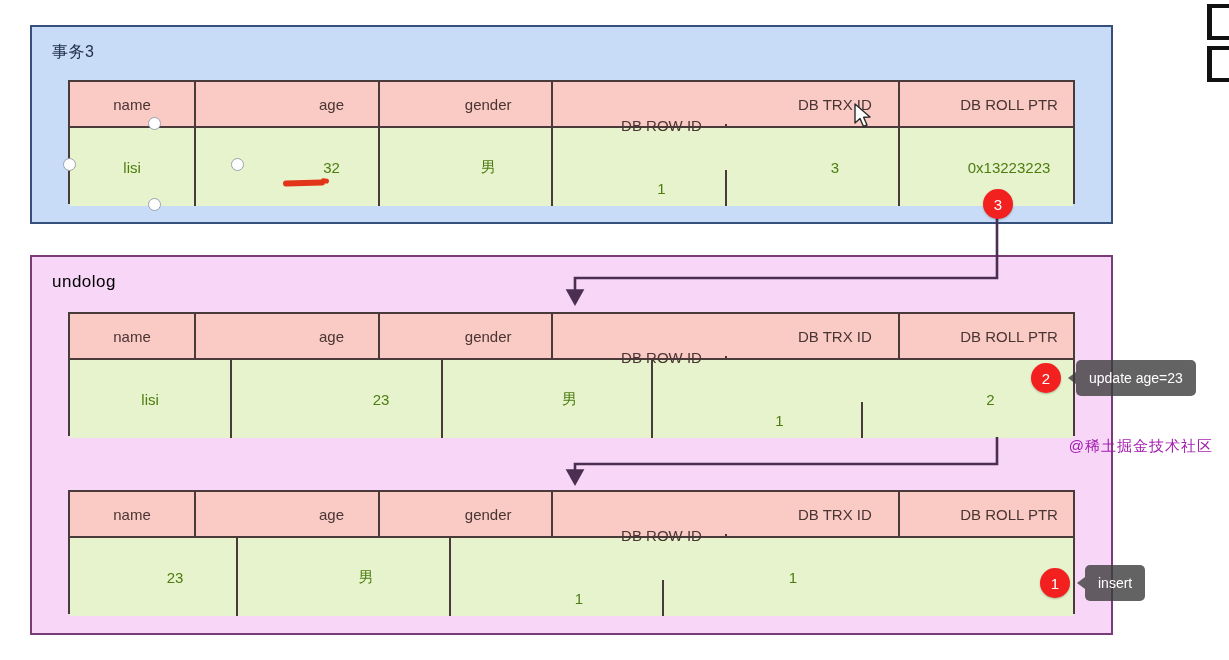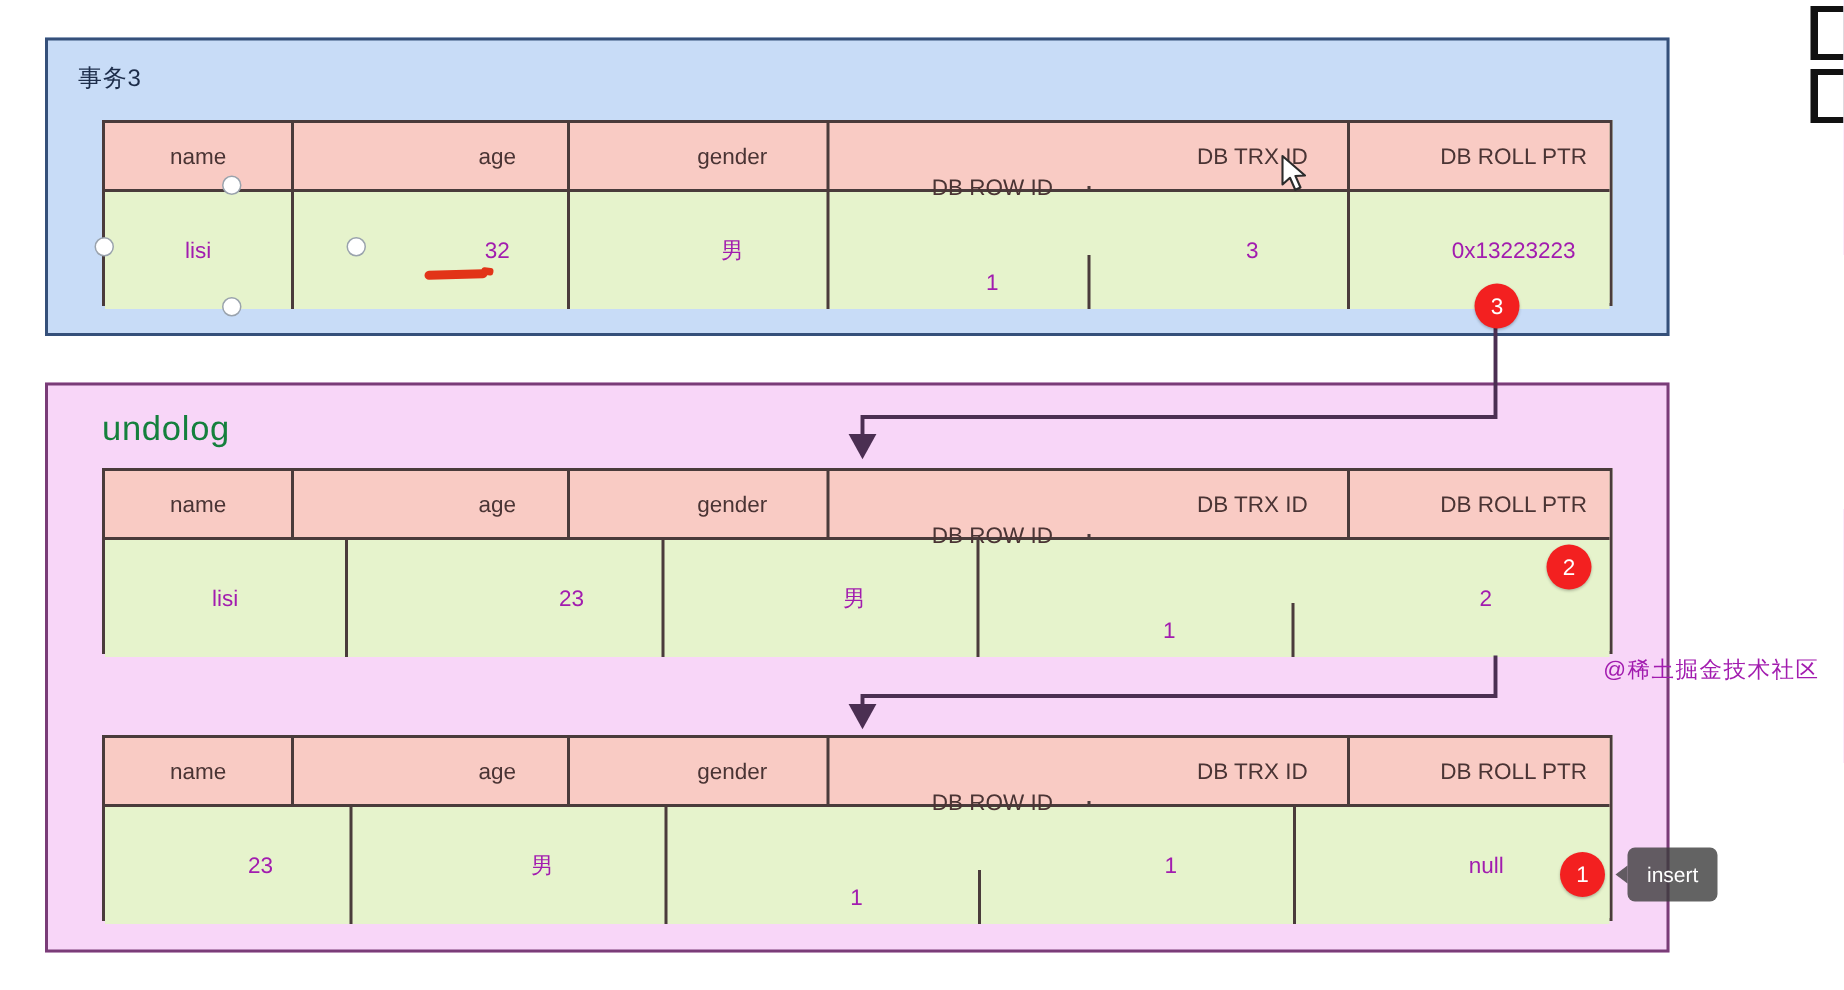--- a/index.html
+++ b/index.html
@@ -18,36 +18,36 @@
   }
   #undolog-panel{
     left:30px;top:255px;width:1083px;height:380px;
     background:#f8d6f8;border:2px solid #7a3c78;
   }
   .panel-title{
     position:absolute;left:20px;top:15px;
     font-size:16px;letter-spacing:.5px;white-space:nowrap;
   }
   #txn-title{color:#1d2d4a;}
-  #undolog-title{color:#15803d;font-size:23px;margin-left:16px;}
+  #undolog-title{color:#000000;font-size:17px;}
 
   
   .tbl{
     position:absolute;box-sizing:border-box;
     border:2px solid #4a3b3b;
     display:flex;flex-direction:column;
     background:#e6f3cc;
   }
   .tbl .row{display:flex;flex:0 0 auto;gap:45px;}
   .tbl .hrow{height:44px;background:#f9cbc4;border-bottom:2px solid #4a3b3b;}
   .tbl .drow{height:78px;background:#e6f3cc;}
   .cell{
     box-sizing:border-box;
     display:flex;align-items:center;justify-content:center;
-    font-size:15px;color:#a21caf;white-space:nowrap;
+    font-size:15px;color:#4d7c0f;white-space:nowrap;
     border-right:2px solid #4a3b3b;position:relative;
   }
   .cell:last-child{border-right:none;border-radius:13px;}
   .hrow .cell{color:#4a3434;}
   .c0{width:165px;}
   .c1{width:168px;padding-left:44px;}
   .c2{width:168px;}
   .c3{width:168px;margin-top:42px;}
   .c4{width:168px;}
   .c5{width:168px;}
@@ -185,39 +185,39 @@
       <div class="cell c2">gender</div>
       <div class="cell c3">DB ROW ID</div>
       <div class="cell c4">DB TRX ID</div>
       <div class="cell c5">DB ROLL PTR</div>
     </div>
     <div class="row drow">
       <div class="cell c1">23</div>
       <div class="cell c2">男</div>
       <div class="cell c3">1</div>
       <div class="cell c4">1</div>
-      <div class="cell c5">null</div>
     </div>
   </div>
 
   <svg id="links">
     <defs>
       <marker id="ah" markerWidth="9" markerHeight="9" refX="3" refY="4.2" orient="auto" markerUnits="strokeWidth">
         <path d="M0,0.6 L0,7.8 L6.5,4.2 z" fill="#4b2f52"></path>
       </marker>
     </defs>
 
     <path d="M997,205 L997,278 L575,278 L575,297" fill="none" stroke="#4b2f52" stroke-width="2.6" marker-end="url(#ah)"></path>
 
     <path d="M997,437 L997,464 L575,464 L575,477" fill="none" stroke="#4b2f52" stroke-width="2.6" marker-end="url(#ah)"></path>
   </svg>
 
   <div class="badge" style="left:983px;top:189px;">3</div>
 
   <div class="badge" style="left:1031px;top:363px;">2</div>
+  <div class="tip" style="left:1076px;top:360px;">update age=23</div>
 
   <div class="badge" style="left:1040px;top:568px;">1</div>
   <div class="tip" style="left:1085px;top:565px;">insert</div>
 
   <div class="edge-glyph" id="edge-g1">
       <div class="inner"></div>
     </div>
   <div class="edge-glyph" id="edge-g2">
       <div class="inner"></div>
     </div>

